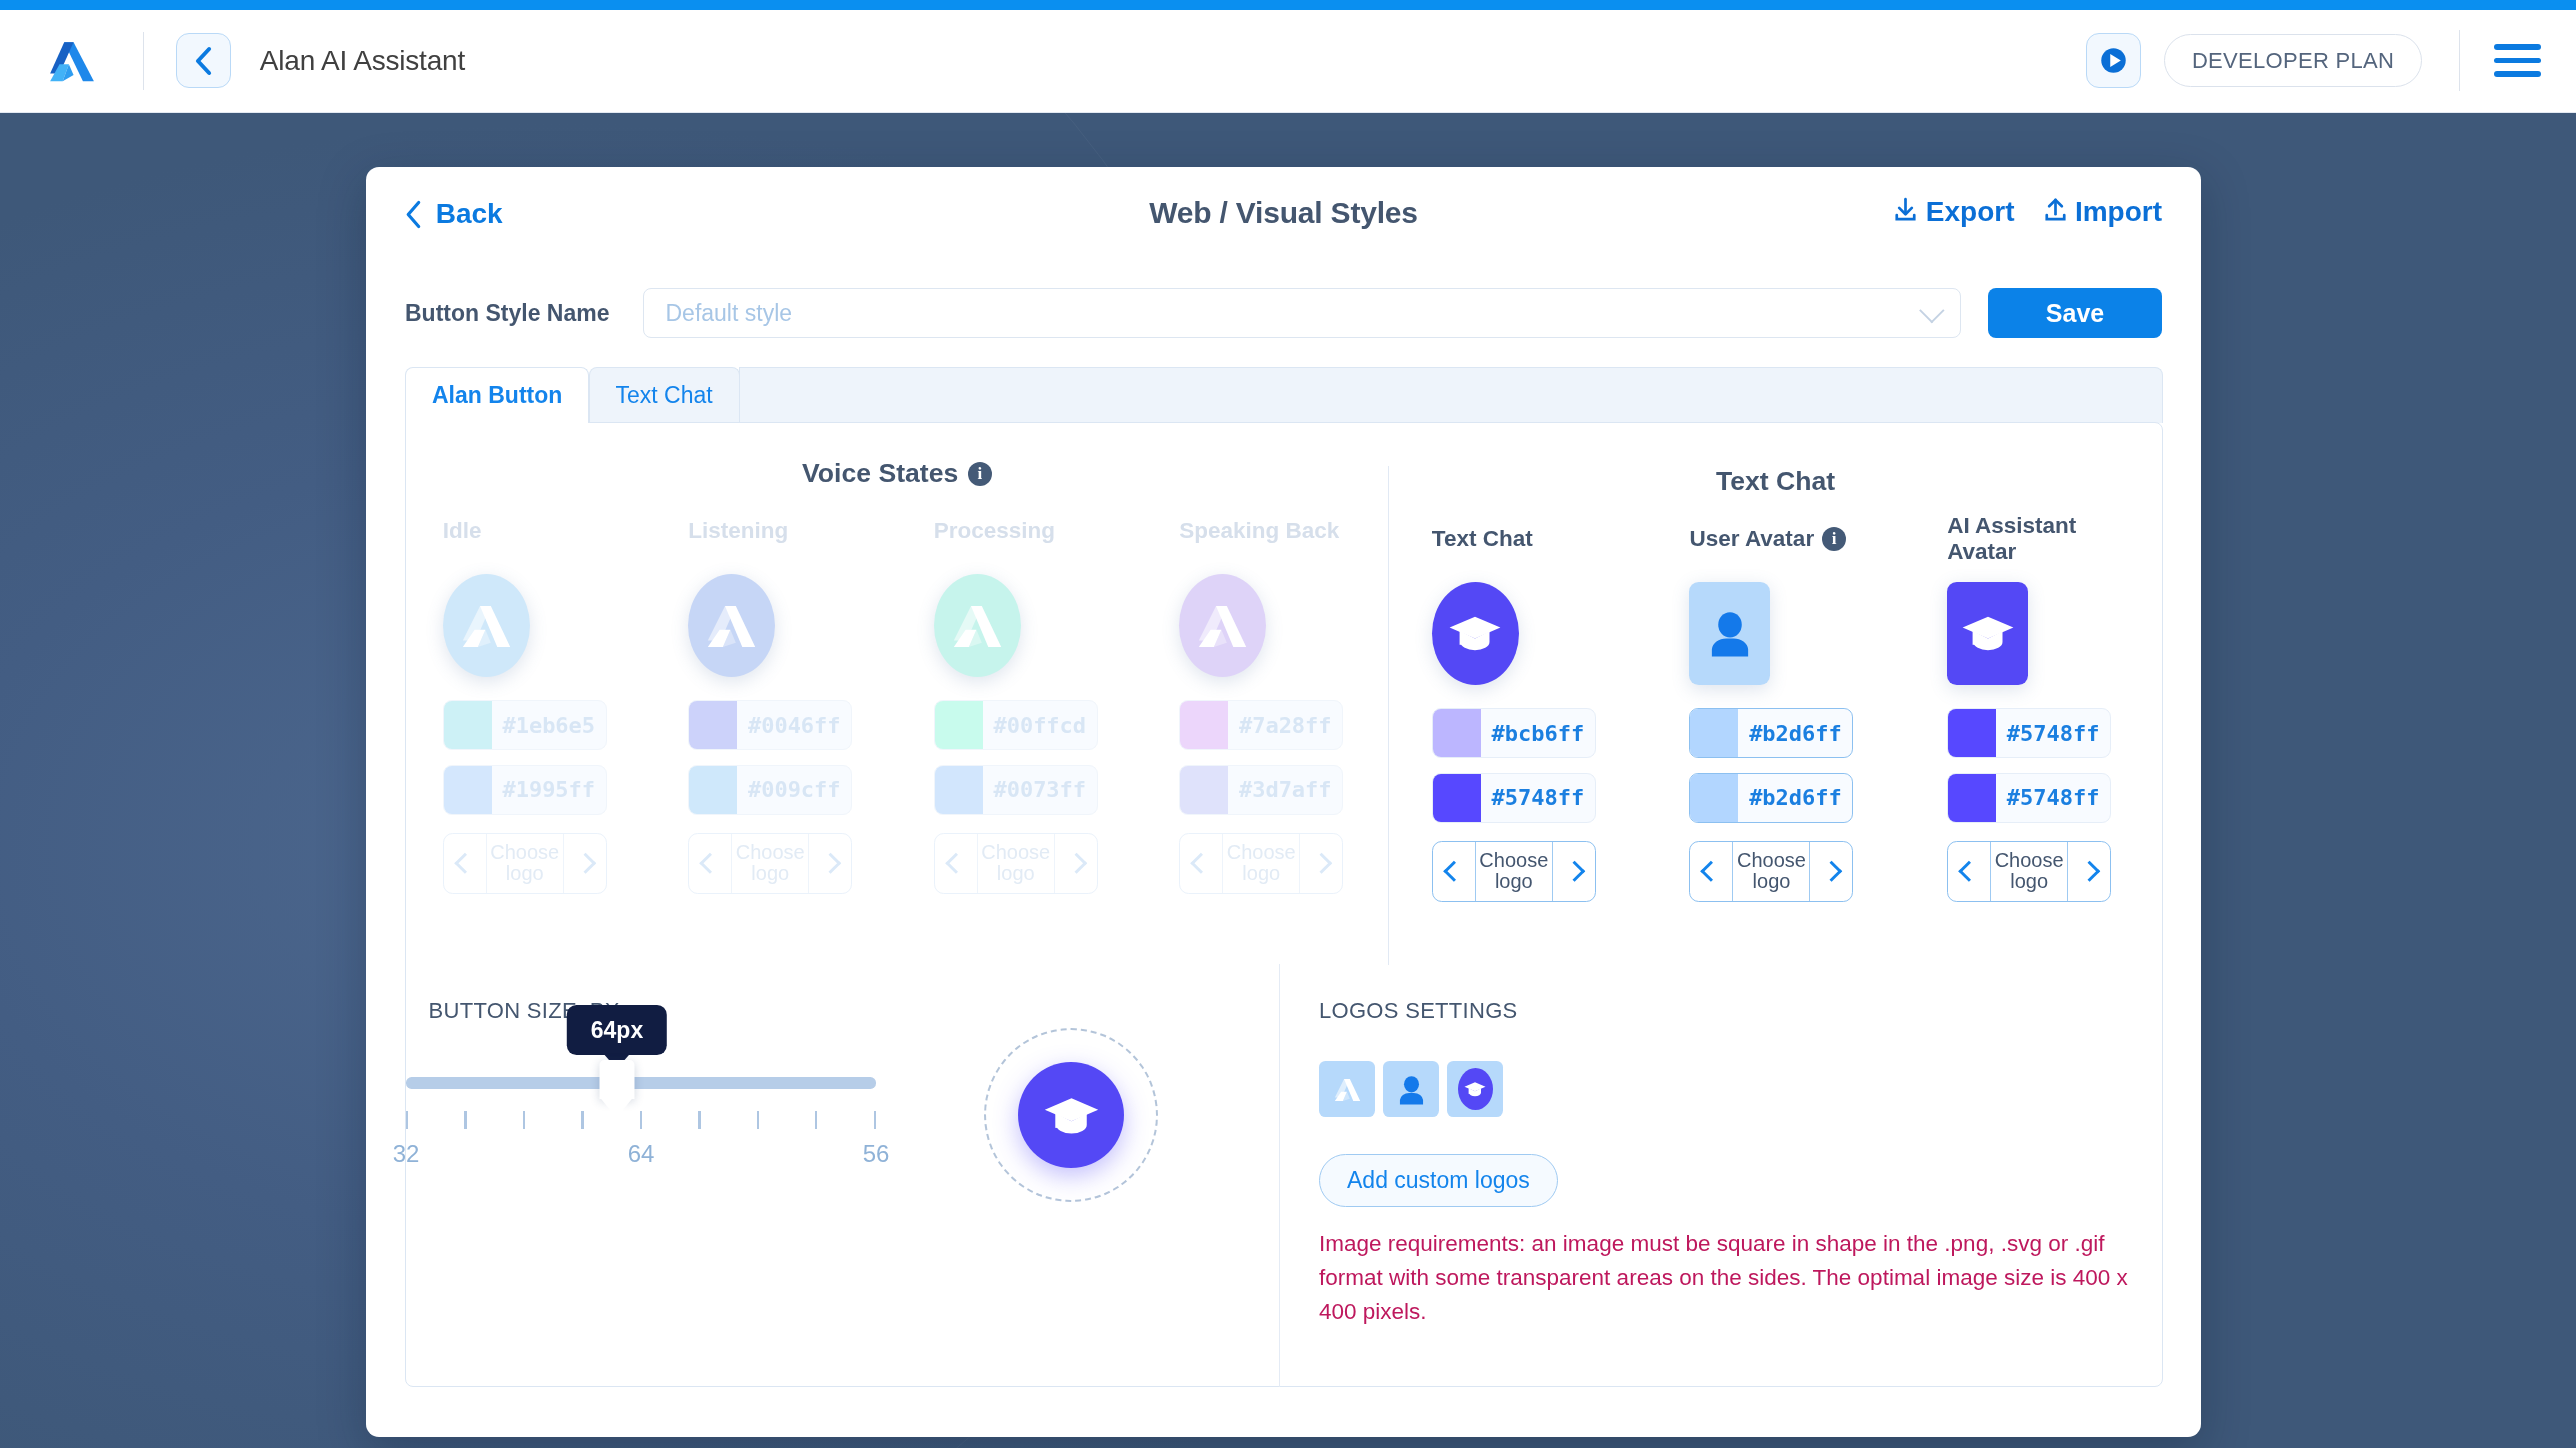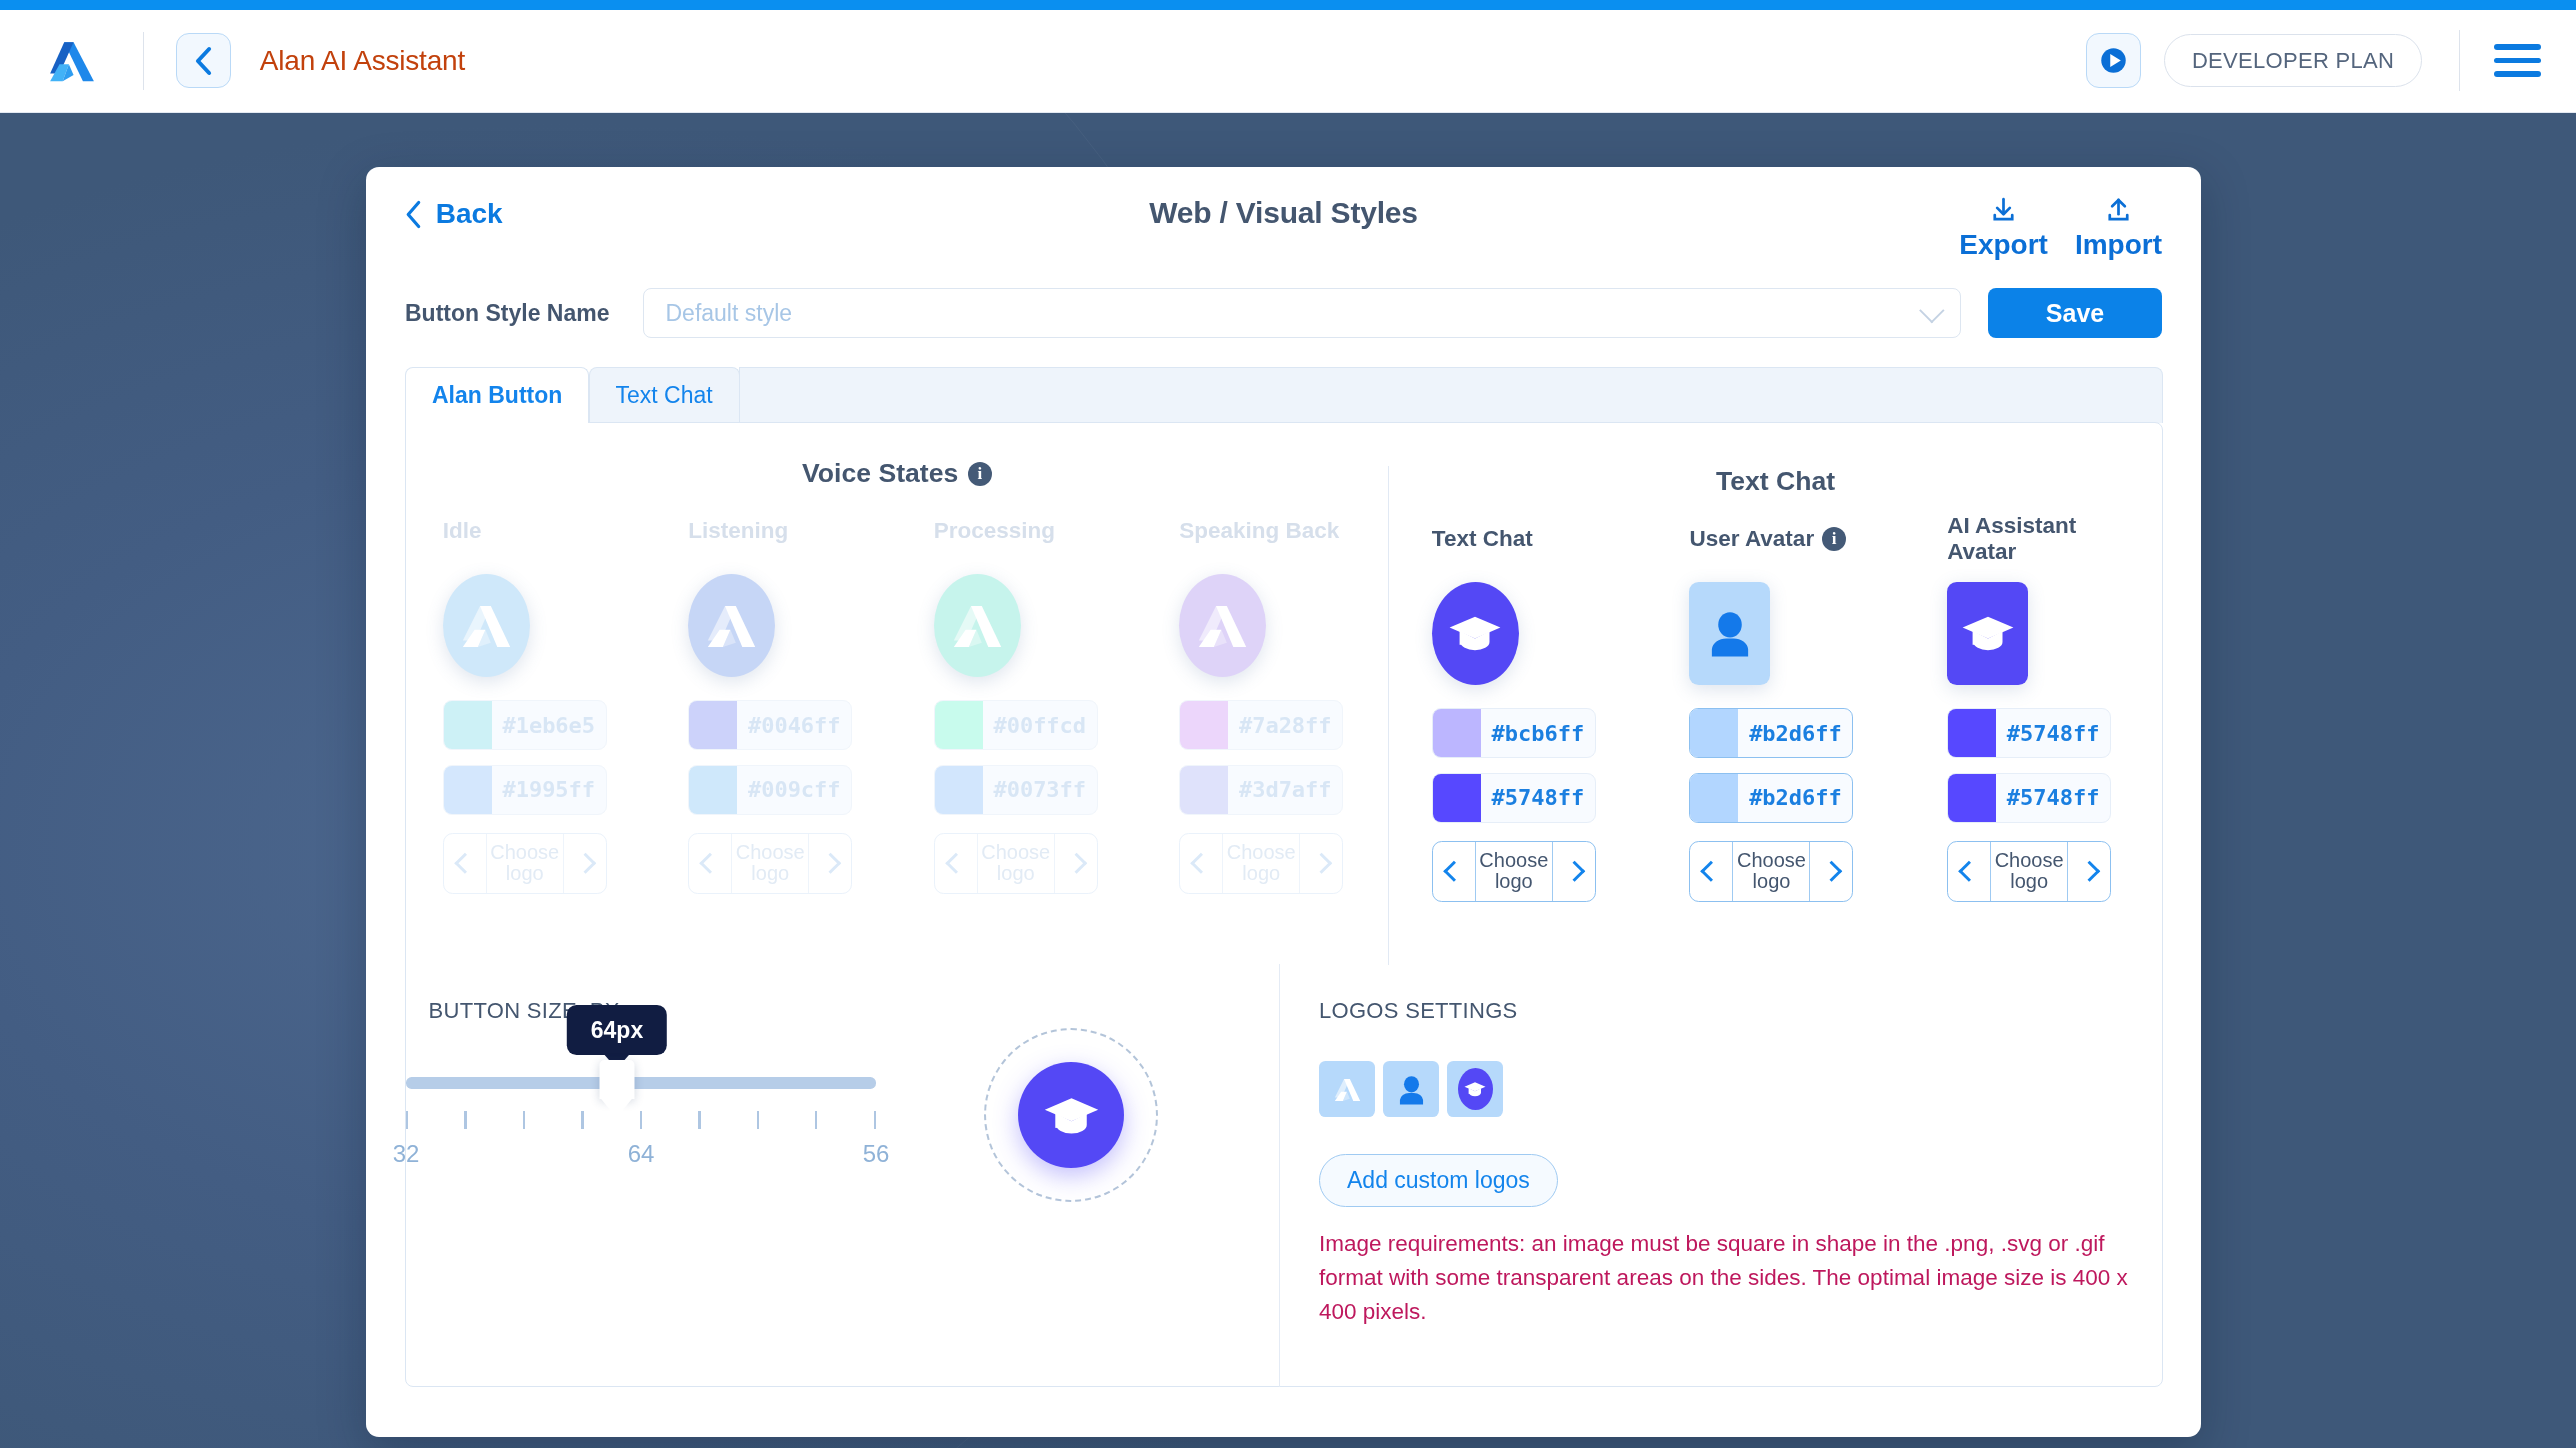--- a/index.html
+++ b/index.html
@@ -24,21 +24,21 @@
   }
   .logo-wrap { width: 143px; display: flex; justify-content: center; align-items: center; }
   .header-divider { width: 0.8px; height: 58px; background: #dde3ec; }
   .back-btn {
     margin-left: 32px; width: 55px; height: 55px; border-radius: 13px;
     background: #f2f8fe; border: 1.3px solid #b9d9f7;
     display: flex; align-items: center; justify-content: center;
     cursor: pointer;
   }
   .app-title {
-    margin-left: 29px; font-size: 28px; color: #c2410c; letter-spacing: -0.2px;
+    margin-left: 29px; font-size: 28px; color: #404040; letter-spacing: -0.2px;
   }
   .header-right {
     margin-left: auto; display: flex; align-items: center; padding-right: 0;
   }
   .play-btn {
     width: 55px; height: 55px; border-radius: 13px;
     background: #f2f8fe; border: 1.3px solid #b9d9f7;
     display: flex; align-items: center; justify-content: center; cursor: pointer;
   }
   .plan-badge {
@@ -79,22 +79,22 @@
     color: #0b7ae0; font-size: 28px; font-weight: 700; cursor: pointer;
   }
   .card-title {
     position: absolute; left: 0; right: 0; top: 29px; text-align: center;
     font-size: 30px; font-weight: 700; color: #44566f; letter-spacing: -0.2px;
   }
   .head-actions {
     position: absolute; right: 39px; top: 29px; display: flex; align-items: center; gap: 27px;
   }
   .head-action {
-    display: flex; align-items: center; gap: 6.4px;
-    color: #0b6fd6; font-size: 28px; font-weight: 700; cursor: pointer; flex-direction: column;
+    display: flex; gap: 6.4px;
+    color: #0b6fd6; font-size: 28px; font-weight: 700; cursor: pointer;
   }
 
   
   .style-row {
     position: absolute; left: 0; top: 121px; width: 100%;
     display: flex; align-items: center; padding: 0 39px;
   }
   .style-label { font-size: 23px; font-weight: 700; color: #44566f; white-space: nowrap; }
   .style-select {
     margin-left: 34px; flex: 1; height: 50px; border-radius: 8px;

